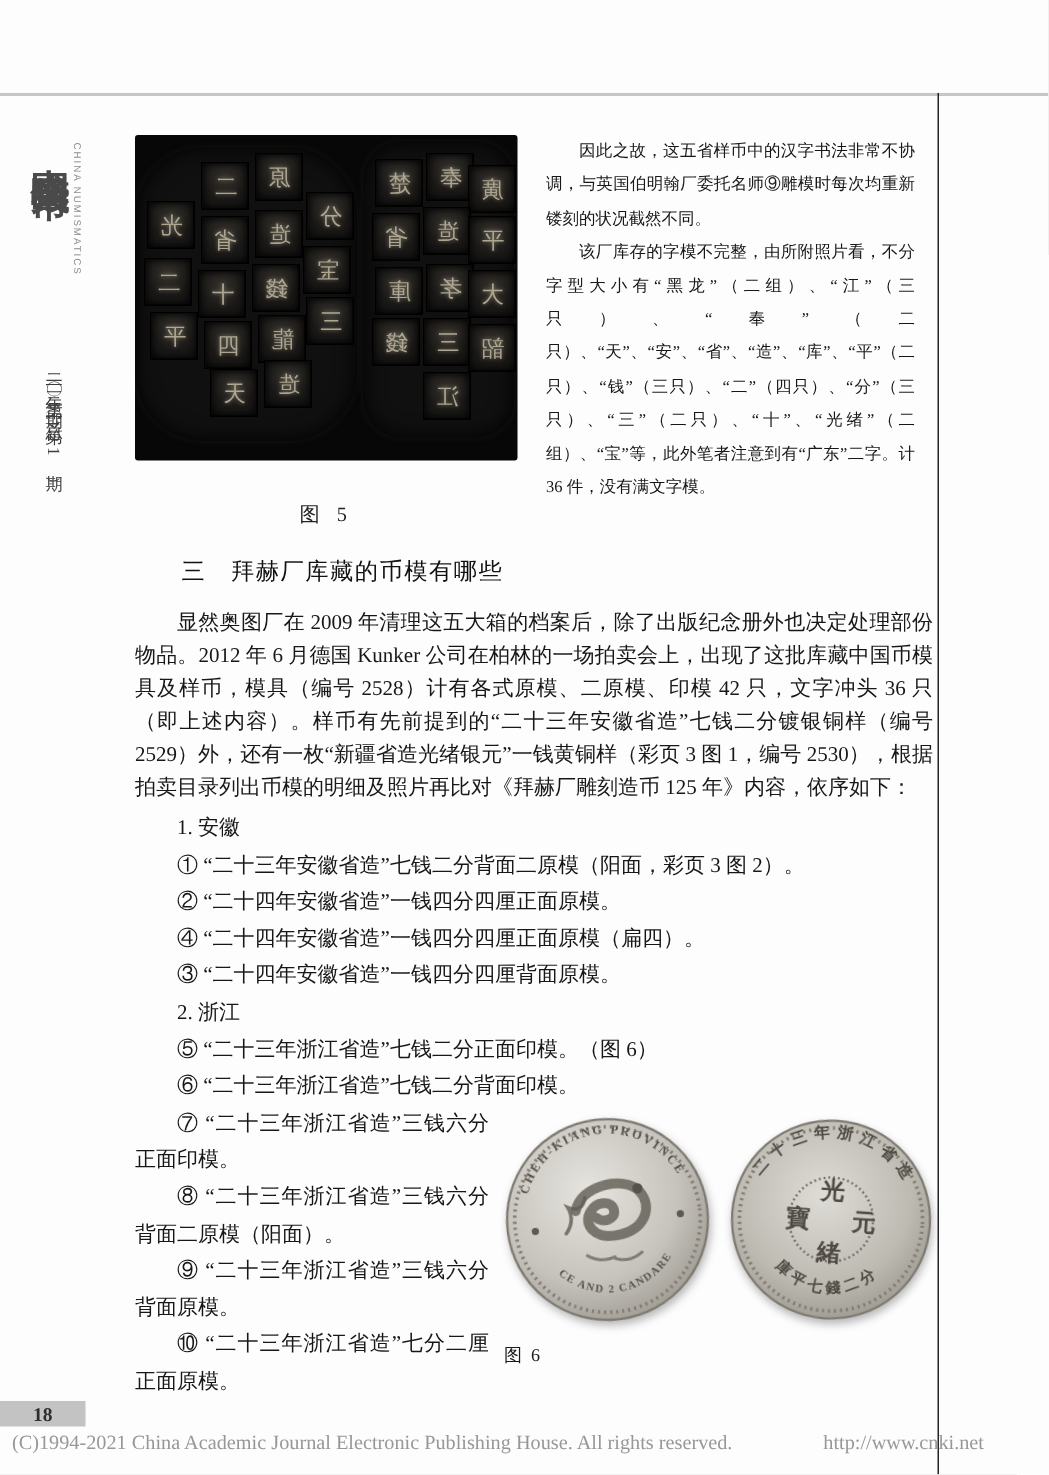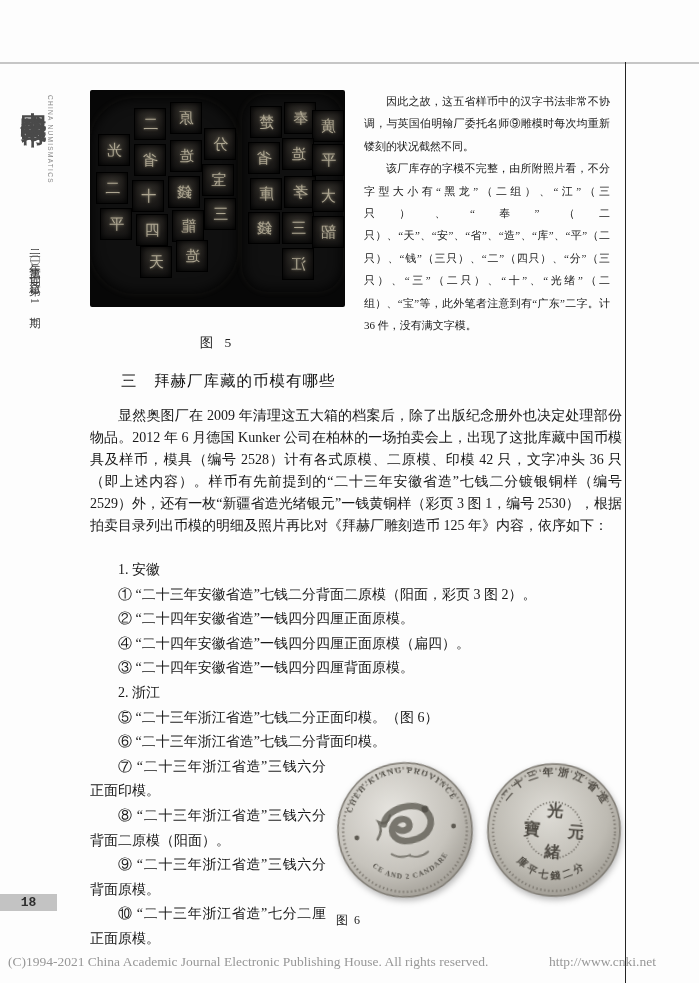--- a/index.html
+++ b/index.html
@@ -37,38 +37,38 @@
   .fig5-caption{margin-top:27px;text-align:center;font-size:13.5px;letter-spacing:4px;color:#222;}
 
   
   .intro-col{width:246px;font-size:11px;line-height:22.4px;text-align:justify;color:#171717;}
   .intro-col p{margin:0;text-indent:2em;}
 
   .section-heading{margin:19px 0 0;font-size:15.5px;font-weight:normal;text-indent:2em;letter-spacing:1px;color:#111;}
 
   .body-par{margin:13px 0 0;font-size:14px;line-height:22px;text-align:justify;text-indent:2em;color:#171717;}
 
-  .catalog{margin-top:21px;font-size:14px;line-height:24.6px;color:#171717;}
+  .catalog{margin-top:4px;font-size:14px;line-height:24.6px;color:#171717;}
   .catalog p{margin:0;text-indent:2em;text-align:justify;}
 
   
   .fig6{float:right;width:286px;margin:4px 0 6px 10px;}
   .coins{display:flex;align-items:center;justify-content:space-between;}
   .coin{filter:drop-shadow(1px 3px 3px rgba(0,0,0,.28));}
   .coin-left{transform:rotate(-7deg);}
   .coin-right{transform:rotate(4deg);}
   .fig6-caption{display:flex;margin-top:9px;font-size:12px;font-weight:normal;line-height:20px;
         letter-spacing:1.5px;color:#1a1a1a;}
   .fig6-label{flex:0 0 42px;}
   .fig6-text{flex:1;}
 
   
-  .page-num-bar{position:absolute;left:0;top:894px;width:57px;height:17px;background:#c3c3c3;
+  .page-num-bar{position:absolute;left:0;top:934px;width:57px;height:17px;background:#c3c3c3;
         display:flex;align-items:center;justify-content:center;
-        font-family:Liberation Mono, monospace;font-size:13px;font-weight:bold;color:#2e2e2e;}
+        font-family:Liberation Serif, serif;font-size:13px;font-weight:bold;color:#2e2e2e;}
   .footer{position:absolute;left:8px;top:954px;width:648px;display:flex;justify-content:space-between;
         font-size:13.5px;color:#979797;}
 </style>
 </head>
 <body>
 
 <div class="page">
 
   <div class="top-rule"></div>
   <div class="scan-line"></div>

